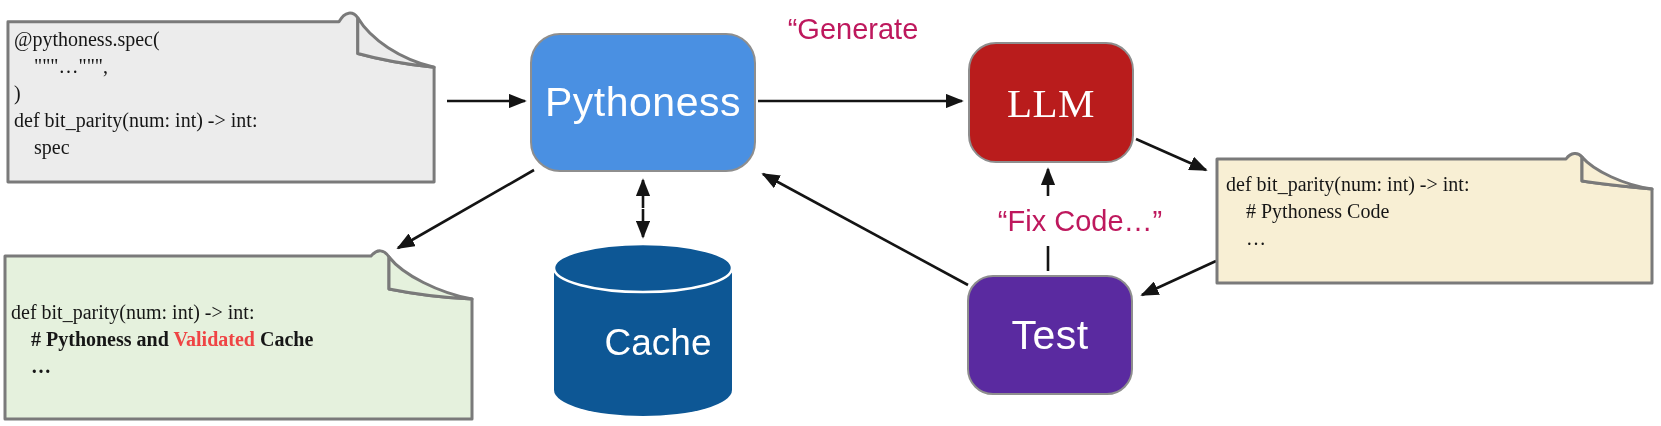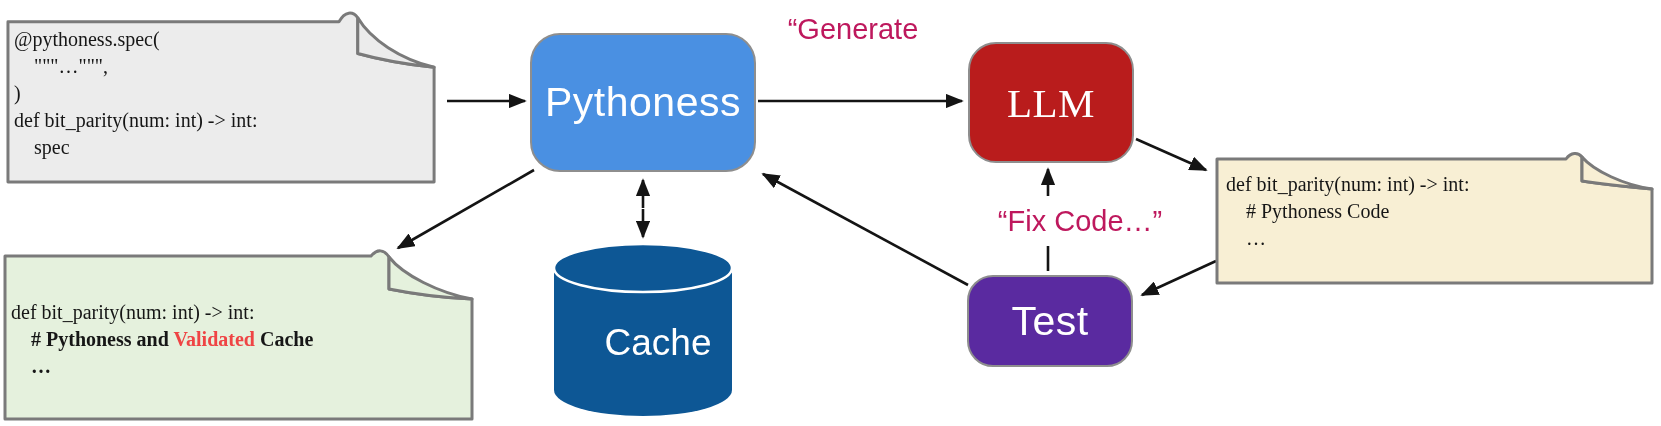--- a/index.html
+++ b/index.html
@@ -11,21 +11,21 @@
   .arrow-layer line{stroke:#141414;stroke-width:2.6px;}
 
   
   .box{
     position:absolute;display:flex;align-items:center;justify-content:center;
     color:#ffffff;border:2px solid #8e8e8e;box-sizing:border-box;
     font-size:41px;letter-spacing:.5px;
   }
   .box-pythoness{left:530px;top:33px;width:226px;height:139px;background:#4a90e2;border-radius:30px;}
   .box-llm{left:968px;top:42px;width:166px;height:121px;background:#b91c1c;border-radius:28px;font-family:Liberation Serif, serif;}
-  .box-test{left:967px;top:275px;width:166px;height:92px;background:#5a2aa0;border-radius:26px;}
+  .box-test{left:967px;top:275px;width:166px;height:120px;background:#5a2aa0;border-radius:26px;}
 
   
   .note{position:absolute;}
   .note > svg{position:absolute;left:0;top:0;width:100%;height:100%;overflow:visible;}
   .note .paper{stroke:#7a7a7a;stroke-width:3px;stroke-linejoin:round;}
   .code{
     position:relative;margin:0;font-family:Liberation Serif, serif;
     font-size:20px;line-height:27px;color:#161616;
   }
   .code .line{display:block;white-space:pre;}

